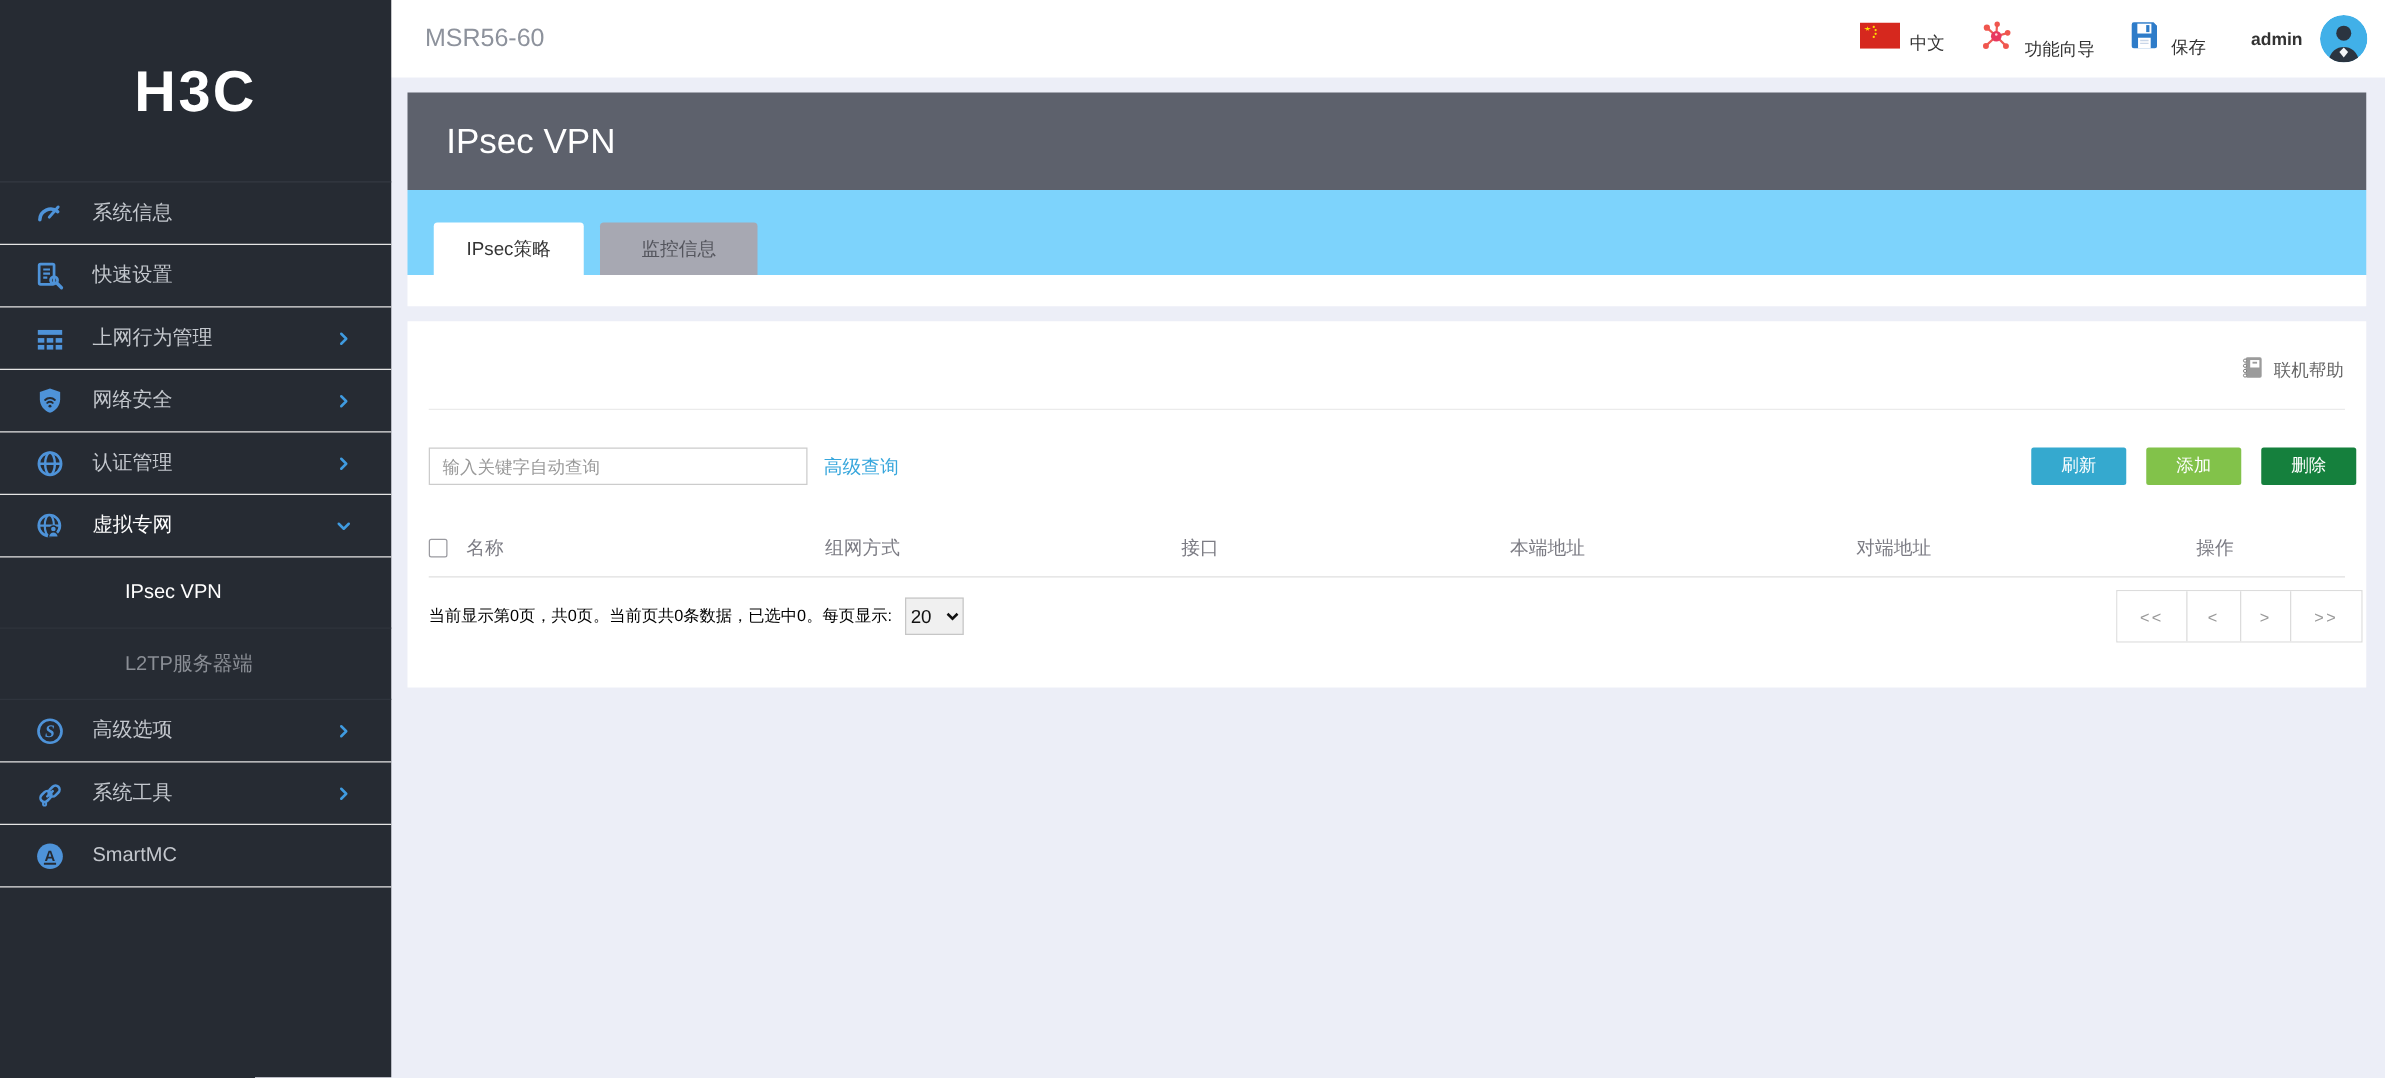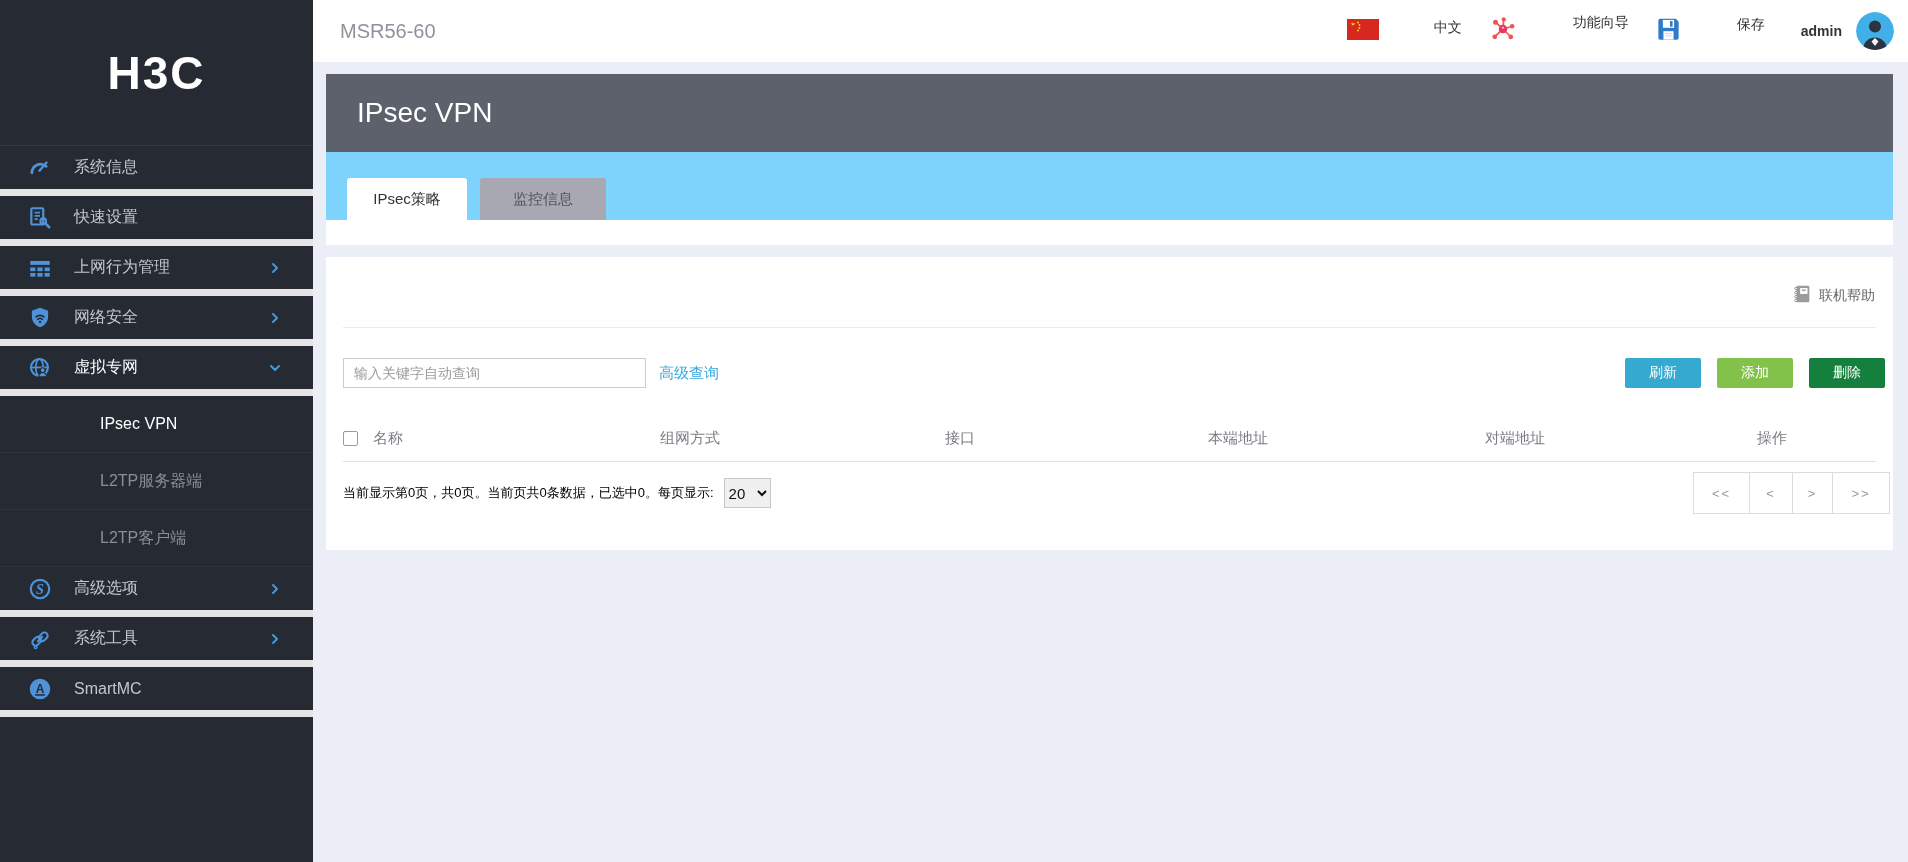--- a/index.html
+++ b/index.html
@@ -7,35 +7,35 @@
   body {
     font-family:"Liberation Sans","DejaVu Sans",sans-serif;
     background:#eceef7; position:relative; overflow:hidden; color:#333;
   }
   
   .sidebar { position:absolute; left:0; top:0; width:313px; height:862px; background:#262b33; z-index:5; }
   .logo { height:146px; display:flex; align-items:center; justify-content:center;
           border-bottom:1px solid #343a43; }
   .logo span { color:#fff; font-size:46px; font-weight:800; letter-spacing:2px; }
   .menu-item { height:50px; display:flex; align-items:center; padding:0 26px 0 27px;
-               border-bottom:7px solid #e5e5e5; cursor:pointer; position:relative; }
+               border-bottom:1px solid #e5e5e5; cursor:pointer; position:relative; }
   .menu-item .mi-icon { width:26px; height:26px; flex:0 0 26px; display:flex; align-items:center; justify-content:center; }
   .menu-item .mi-label { margin-left:21px; font-size:16px; color:#c3c7cd; }
   .menu-item.active .mi-label { color:#ffffff; }
   .menu-item .chevron { position:absolute; right:32px; color:#3f9be0; display:flex; }
   .submenu-item { height:57px; display:flex; align-items:center; padding-left:100px;
                   border-bottom:1px solid #2f343d; cursor:pointer; }
   .submenu-item .mi-label { font-size:16px; color:#8a8e95; }
   .submenu-item.active .mi-label { color:#ffffff; }
   
   .topbar { position:absolute; left:313px; top:0; width:1595px; height:62px; background:#fff;
             display:flex; align-items:center; padding:0 14px 0 27px; }
   .device-name { font-size:20px; color:#8d929c; }
   .topbar-right { margin-left:auto; display:flex; align-items:center; }
-  .tb-group { display:flex; align-items:flex-start; cursor:pointer; margin-left:26px;gap:47px; }
+  .tb-group { display:flex; align-items:flex-end; cursor:pointer; margin-left:26px; }
   .tb-group .tb-label { font-size:14px; color:#333; margin-left:8px; white-space:nowrap; }
   .tb-user { font-size:14px; color:#333; font-weight:bold; margin-left:36px; cursor:pointer; }
   .avatar { width:38px; height:38px; border-radius:50%; overflow:hidden; margin-left:14px; cursor:pointer; flex:0 0 38px; }
   
   .banner { position:absolute; left:326px; top:74px; width:1567px; height:78px; background:#5d616c;
             display:flex; align-items:center; padding-left:31px; }
   .banner h1 { color:#fff; font-size:28px; font-weight:400; }
   .tabstrip { position:absolute; left:326px; top:152px; width:1567px; height:68px; background:#7dd3fc;
               display:flex; align-items:flex-end; padding-left:21px; }
   .tab { height:42px; display:flex; align-items:center; justify-content:center;
@@ -141,20 +141,35 @@
         </svg>
     </span>
     <span class="mi-label">网络安全</span>
     <span class="chevron">
         <svg width="12" height="12" viewBox="0 0 12 12">
           <path d="M4 2l4 4-4 4" fill="none" stroke="#3f9be0" stroke-width="2" stroke-linecap="round" stroke-linejoin="round"></path>
         </svg>
       </span>
   </div>
 
+  <div class="menu-item">
+    <span class="mi-icon">
+      <svg width="26" height="26" viewBox="0 0 24 24">
+          <circle cx="12" cy="12" r="8.2" fill="none" stroke="#4e93d9" stroke-width="2"></circle>
+          <ellipse cx="12" cy="12" rx="3.6" ry="8.2" fill="none" stroke="#4e93d9" stroke-width="1.8"></ellipse>
+          <path d="M3.8 12h16.4" stroke="#4e93d9" stroke-width="1.8"></path>
+        </svg>
+    </span>
+    <span class="mi-label">认证管理</span>
+    <span class="chevron">
+        <svg width="12" height="12" viewBox="0 0 12 12">
+          <path d="M4 2l4 4-4 4" fill="none" stroke="#3f9be0" stroke-width="2" stroke-linecap="round" stroke-linejoin="round"></path>
+        </svg>
+      </span>
+  </div>
 
   <div class="menu-item active">
     <span class="mi-icon">
       <svg width="26" height="26" viewBox="0 0 24 24">
           <circle cx="11.5" cy="11.5" r="7.8" fill="none" stroke="#4e93d9" stroke-width="2"></circle>
           <ellipse cx="11.5" cy="11.5" rx="3.4" ry="7.8" fill="none" stroke="#4e93d9" stroke-width="1.6"></ellipse>
           <path d="M3.7 11.5h15.6" stroke="#4e93d9" stroke-width="1.6"></path>
           <circle cx="14.5" cy="14" r="2.2" fill="#4e93d9" stroke="#262b33" stroke-width="1"></circle>
           <path d="M10.8 20c.4-2.6 2-3.8 3.7-3.8s3.3 1.2 3.7 3.8z" fill="#4e93d9" stroke="#262b33" stroke-width="1"></path>
         </svg>
@@ -165,23 +180,20 @@
           <path d="M2 4l4 4 4-4" fill="none" stroke="#3f9be0" stroke-width="2" stroke-linecap="round" stroke-linejoin="round"></path>
         </svg>
       </span>
   </div>
 
   <div class="submenu-item active">
     <span class="mi-label">IPsec VPN</span>
   </div>
   <div class="submenu-item">
     <span class="mi-label">L2TP服务器端</span>
-  </div>
-  <div class="submenu-item">
-    <span class="mi-label">L2TP客户端</span>
   </div>
 
   <div class="menu-item">
     <span class="mi-icon">
       <svg width="26" height="26" viewBox="0 0 24 24">
           <circle cx="12" cy="12" r="8.5" fill="none" stroke="#4e93d9" stroke-width="2"></circle>
           <text x="12" y="16.5" text-anchor="middle" font-size="13" font-weight="bold" font-style="italic" fill="#4e93d9" font-family="Liberation Serif, serif">S</text>
         </svg>
     </span>
     <span class="mi-label">高级选项</span>

